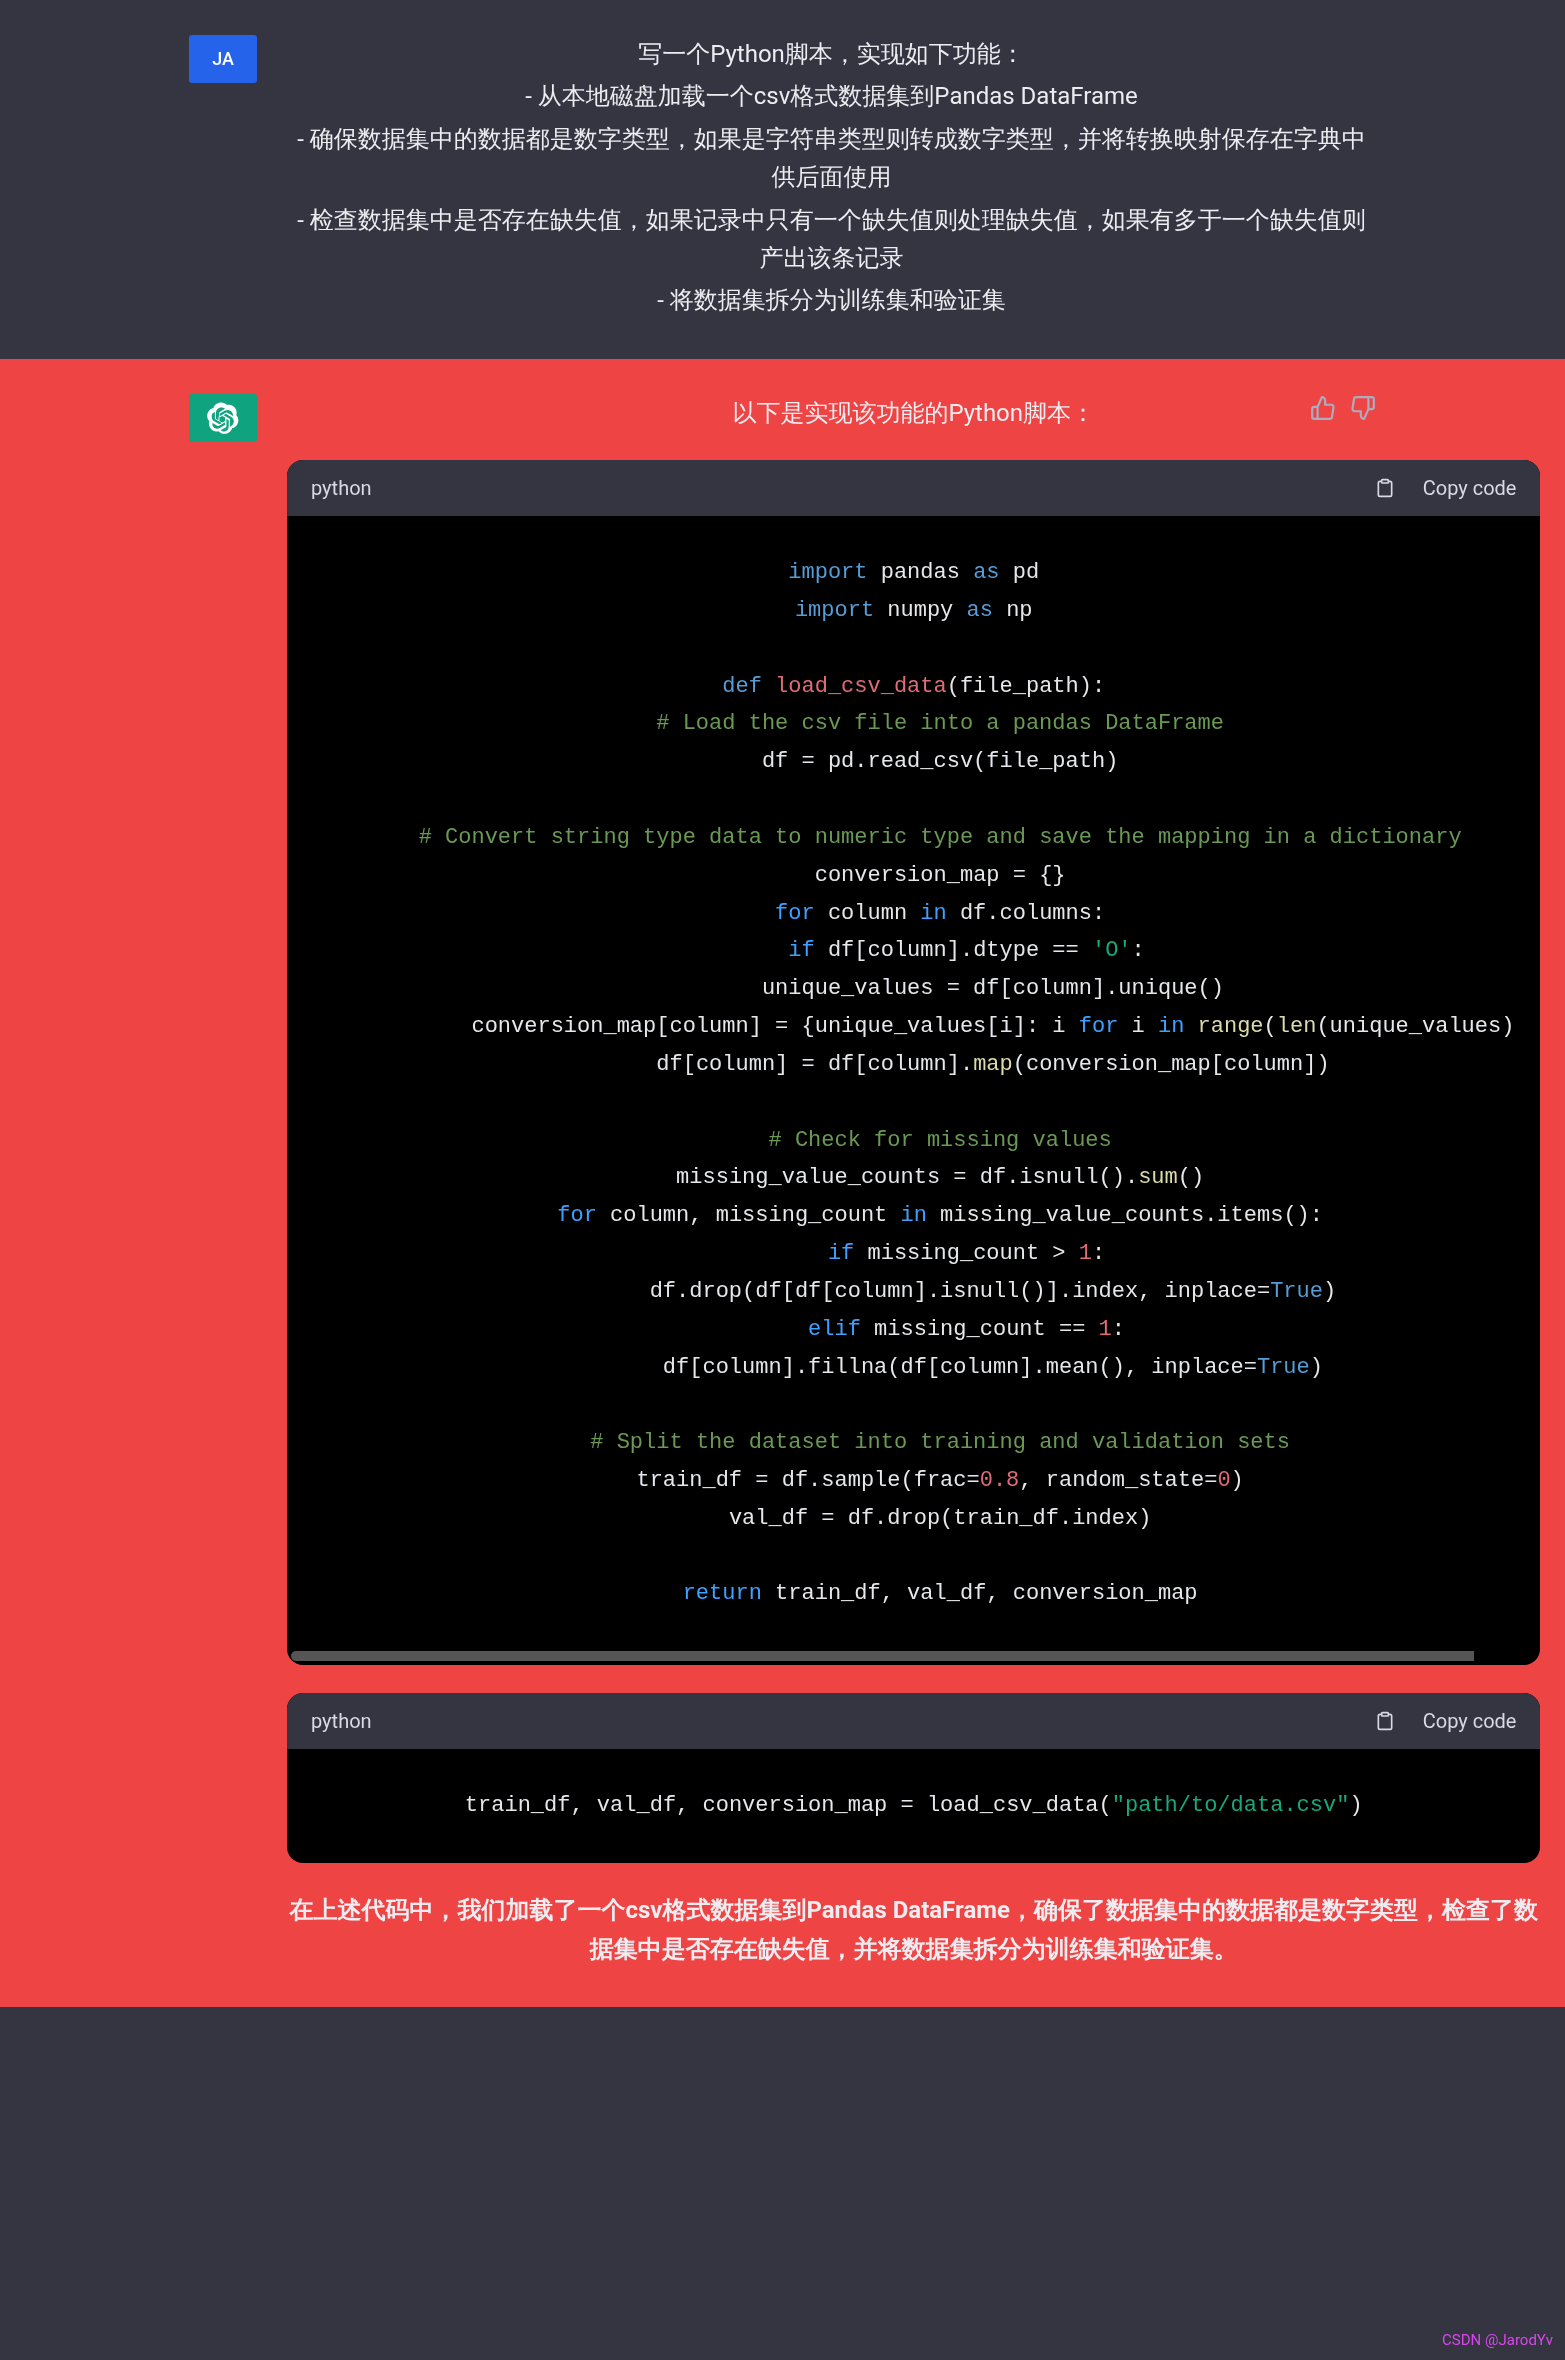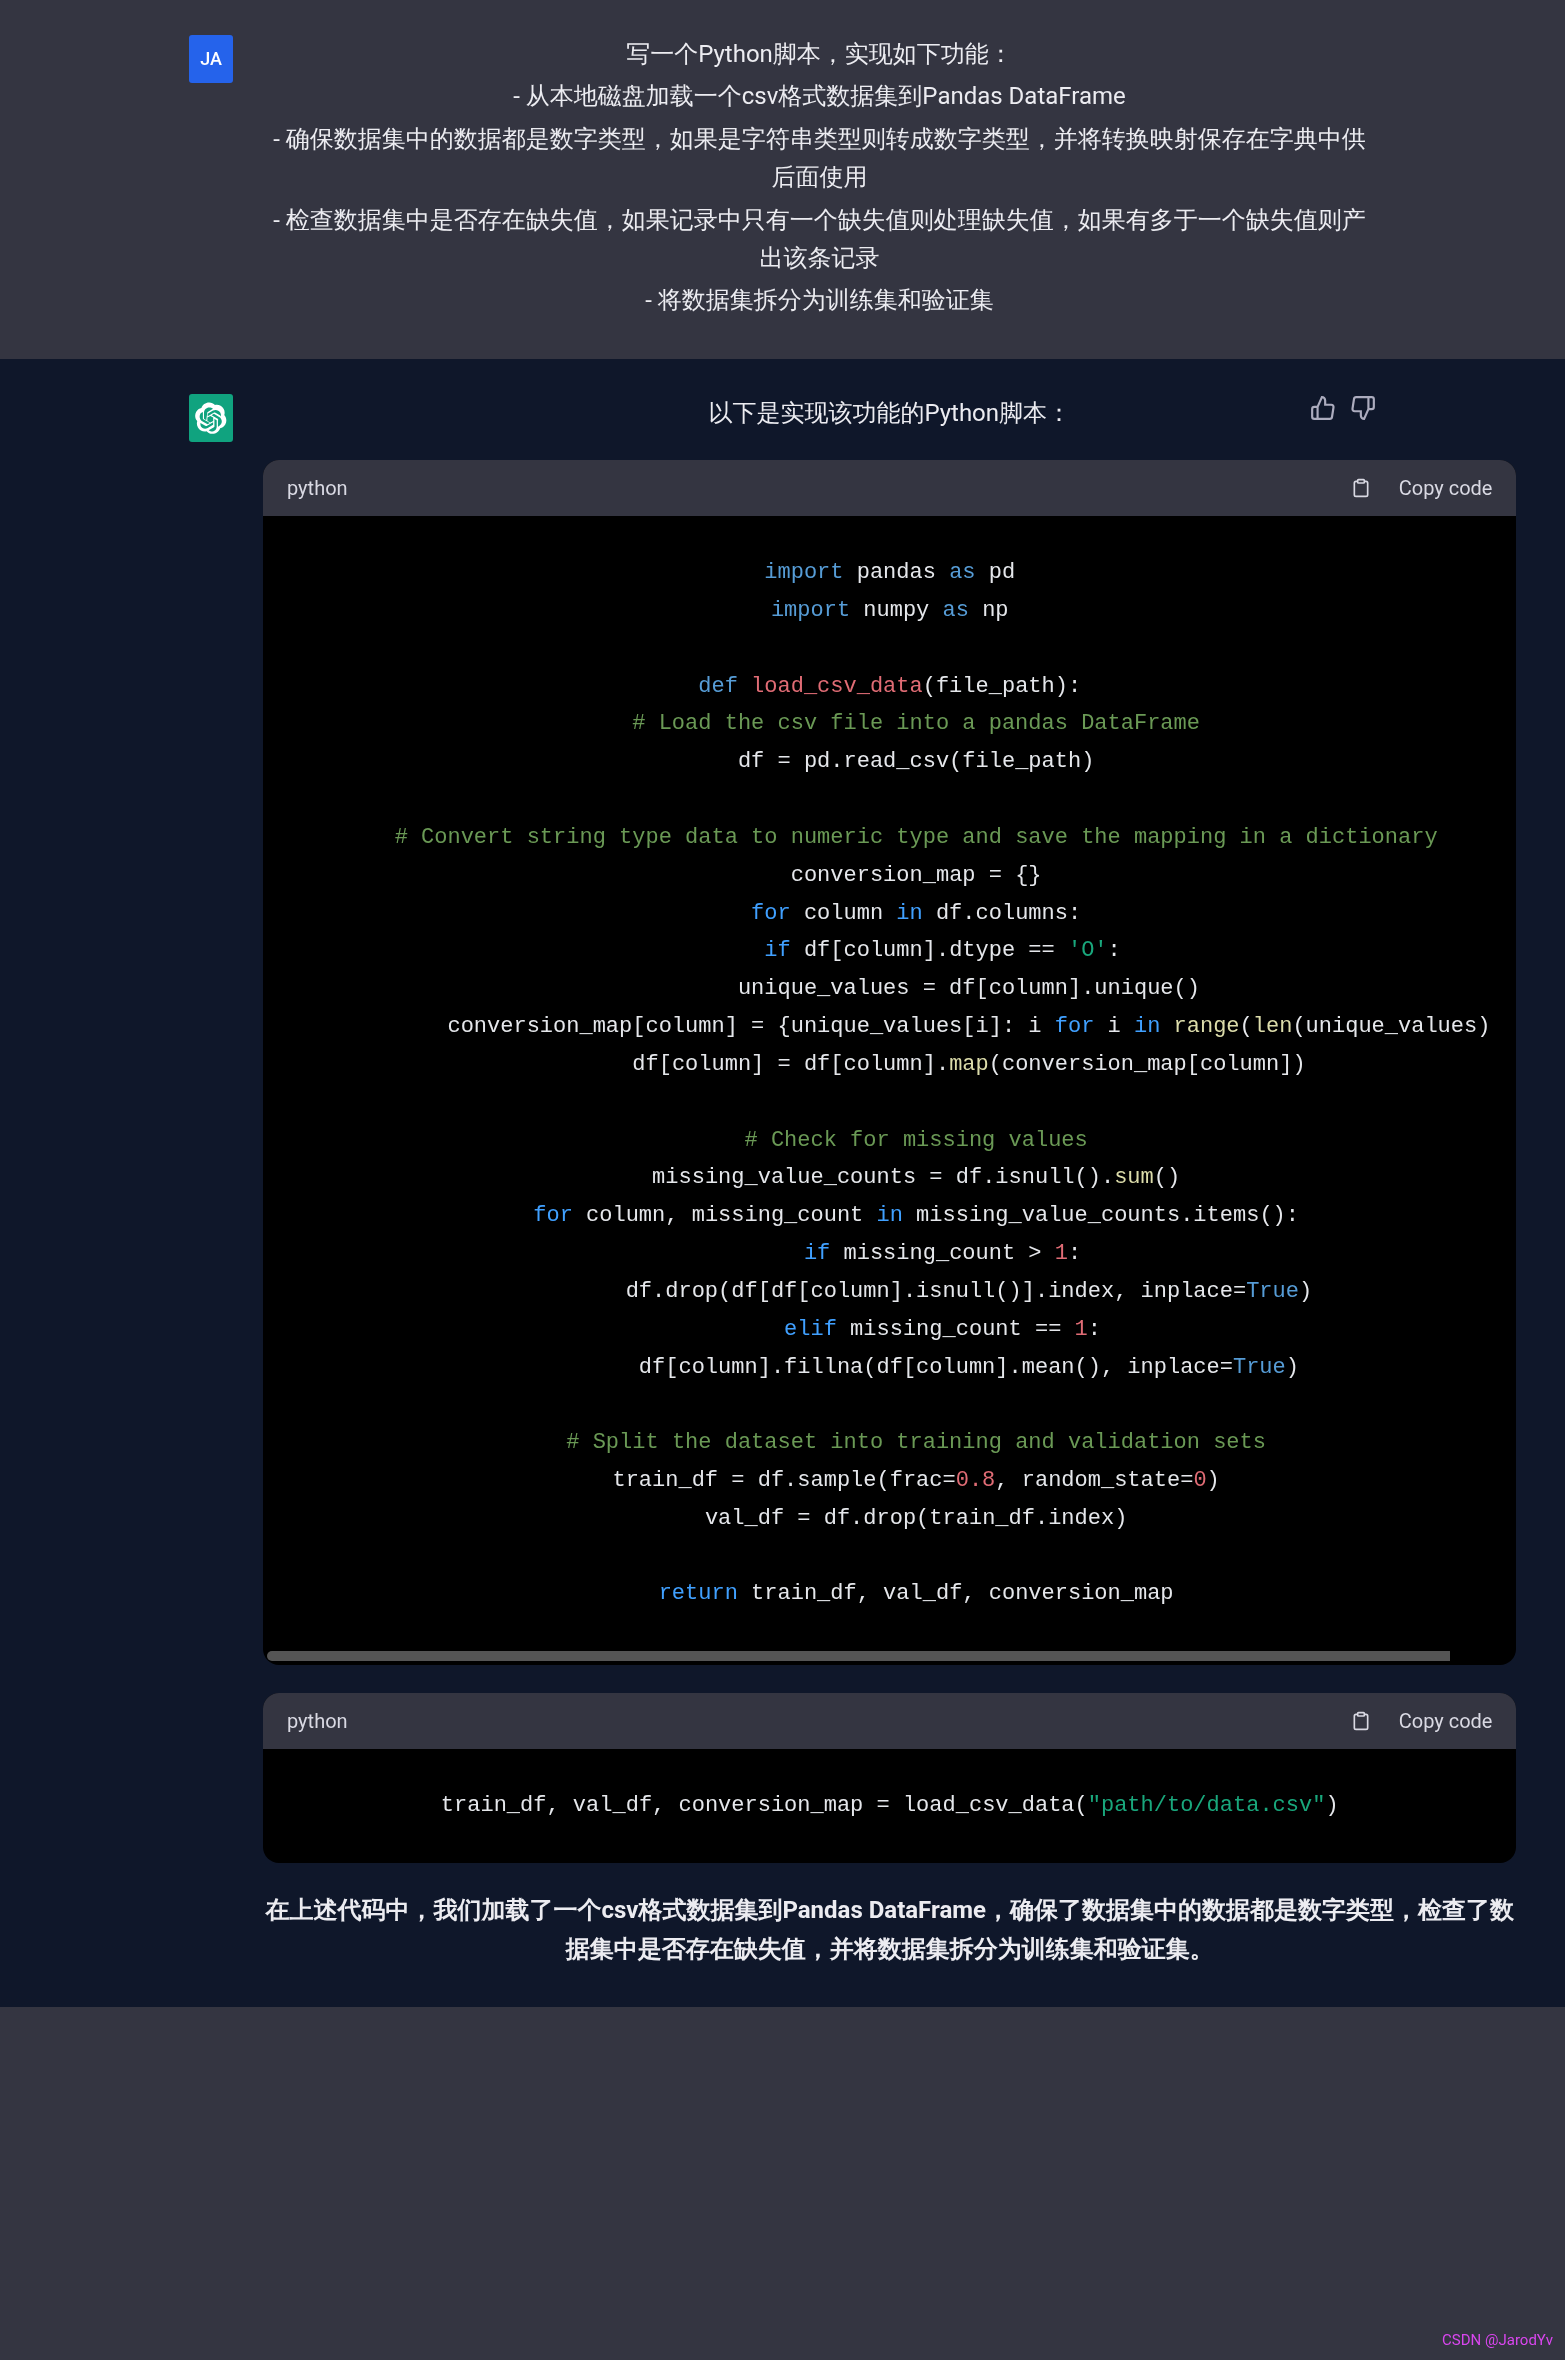--- a/index.html
+++ b/index.html
@@ -5,32 +5,32 @@
   * { margin: 0; padding: 0; box-sizing: border-box; }
   body {
     background: #343541;
     font-family: -apple-system, BlinkMacSystemFont, "Segoe UI", Roboto, sans-serif;
     color: #d1d5db;
     font-size: 24px;
     line-height: 1.6;
   }
   .message-row { width: 100%; }
   .user-row { background: #343541; }
-  .assistant-row { background: #0f172a; }
+  .assistant-row { background: #ef4444; }
   .message-inner {
     max-width: 1247px;
     margin: 0 auto;
     padding: 35px 30px;
     display: flex;
     gap: 30px;
     align-items: flex-start;
     position: relative;
   }
   .avatar {
-    width: 44px;
+    width: 68px;
     height: 48px;
     flex-shrink: 0;
     border-radius: 3px;
     display: flex;
     align-items: center;
     justify-content: center;
     font-size: 18px;
     font-weight: 500;
   }
   .avatar-user { background: #2563eb; color: #fff; }

